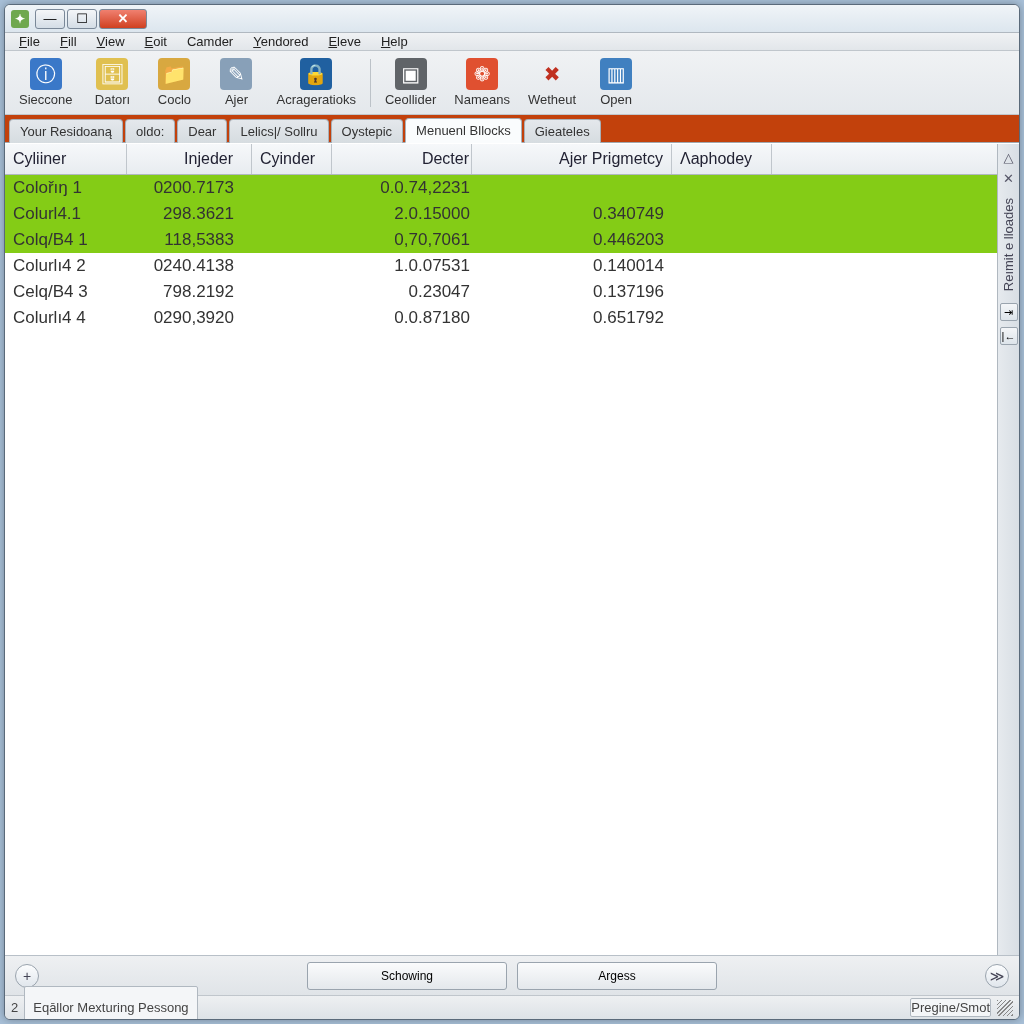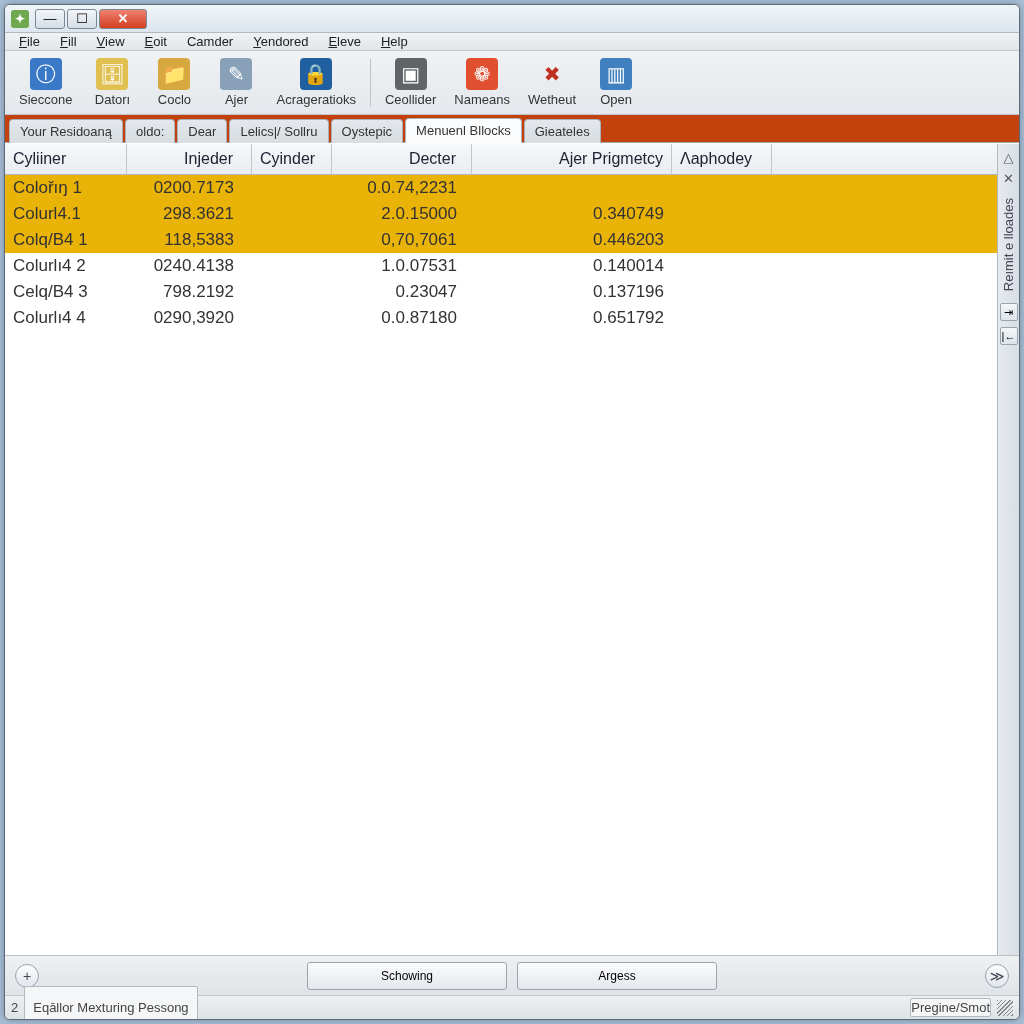--- a/index.html
+++ b/index.html
@@ -97,26 +97,26 @@
 .gridhead {
   display:flex; background:linear-gradient(#f6f8fa,#e8ecf0);
   border-bottom:1px solid #b0b8c0;
 }
 .gh {
   padding:6px 8px; border-right:1px solid #c0c6cc;
   font-size:16px; color:#223;
 }
 .gridbody { flex:1; overflow:auto; font-size:17px; }
 .row { display:flex; padding:2px 0; color:#333; }
-.row.sel { background:#eab308; }
+.row.sel { background:#84cc16; }
 .cell { padding:1px 8px; white-space:nowrap; }
 .c0{width:122px;}
 .c1{width:125px;text-align:right;padding-right:18px;}
 .c2{width:80px;}
-.c3{width:140px;text-align:right;padding-right:15px;}
+.c3{width:140px;text-align:right;padding-right:2px;}
 .c4{width:200px;text-align:right;}
 .c5{width:100px;}
 .sidebar {
   width:22px; background:linear-gradient(90deg,#e6eaee,#d8dee4);
   border-left:1px solid #b0b8c0;
   display:flex; flex-direction:column; align-items:center;
   padding-top:6px; gap:6px;
 }
 .sidebar .sb { font-size:13px;color:#556;cursor:pointer; }
 .sidebar .vtext {

